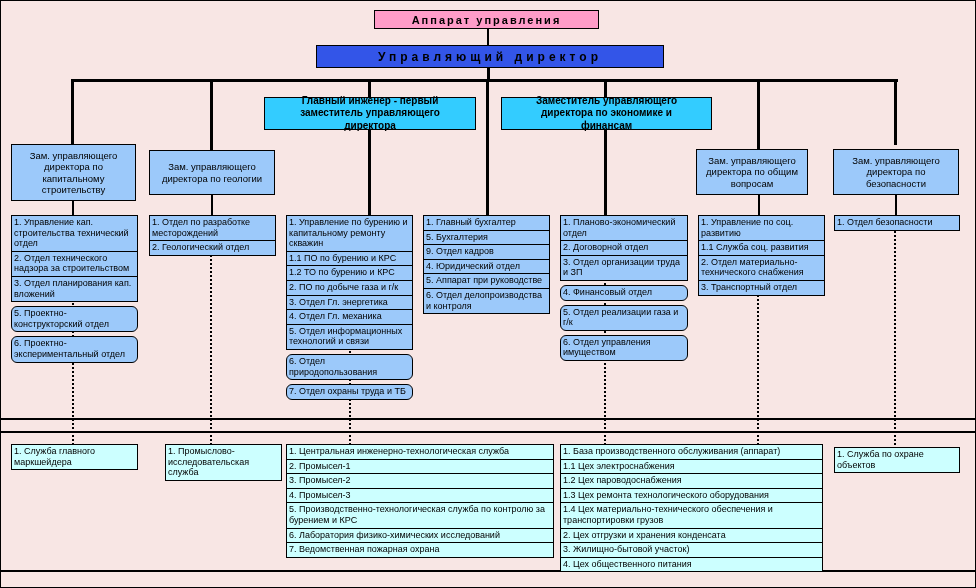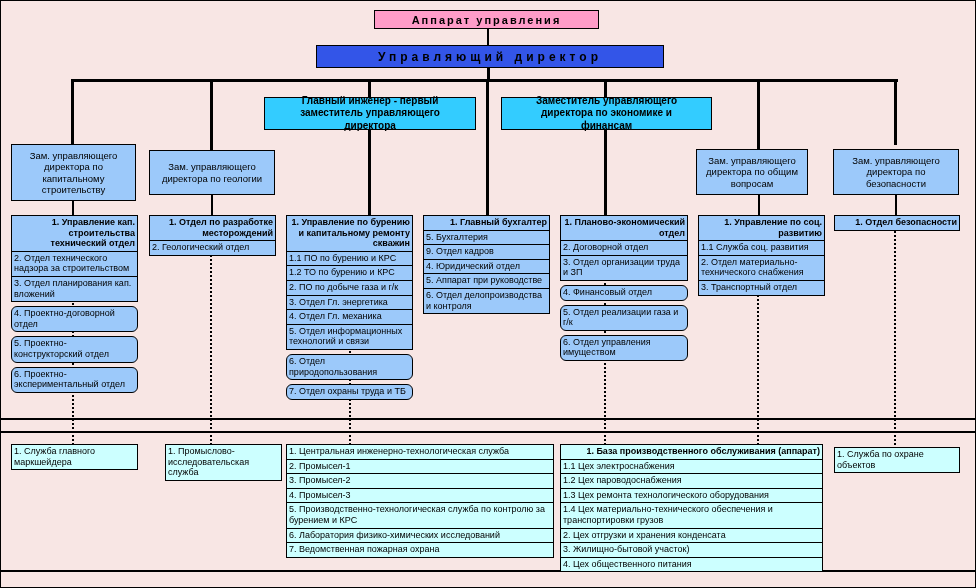--- a/index.html
+++ b/index.html
@@ -14,21 +14,21 @@
     color:#000;
     overflow:hidden;
   }
   .bx { position:absolute; border:1px solid #000; display:flex; align-items:center; justify-content:center; text-align:center; z-index:3; }
   .apparatus { background:#ff9cc8; font-weight:bold; font-size:11px; letter-spacing:2px; }
   .director  { background:#3355e8; font-weight:bold; font-size:12px; letter-spacing:4px; }
   .exec { background:#33ccff; font-weight:bold; font-size:10px; line-height:1.25; padding:14px; }
   .dep  { background:#9cc9fa; font-size:9.5px; line-height:1.2; padding:2px; }
   .col  { position:absolute; z-index:2; }
   .cell { background:#9cc9fa; border:1px solid #000; margin-top:-1px; padding:1px 2px 2px; font-size:9px; line-height:1.18; text-align:left; }
-  .cell.b   { font-weight:bold;text-align:right; }
+  .cell.b   { font-weight:normal; }
   .cell.gap { margin-top:4px;border-radius:6px; }
   .bcell { background:#ccffff; }
   .line { position:absolute; background:#000; z-index:1; }
   .dash { position:absolute; width:0; border-left:2px dotted #000; z-index:0; }
 </style>
 </head>
 <body>
 
 <div class="canvas">
 
@@ -85,21 +85,20 @@
     <span>Зам. управляющего директора по общим вопросам</span>
   </div>
   <div class="bx dep" style="left:832px;top:148px;width:126px;height:46px">
     <span>Зам. управляющего директора по безопасности</span>
   </div>
 
   <div class="col" style="left:10px;top:215px;width:127px">
     <div class="cell b">1. Управление кап. строительства технический отдел</div>
     <div class="cell">2. Отдел технического надзора за строительством</div>
     <div class="cell">3. Отдел планирования кап. вложений</div>
-    <div class="cell gap">4. Проектно-договорной отдел</div>
     <div class="cell gap">5. Проектно-конструкторский отдел</div>
     <div class="cell gap">6. Проектно-экспериментальный отдел</div>
   </div>
 
   <div class="col" style="left:148px;top:215px;width:127px">
     <div class="cell b">1. Отдел по разработке месторождений</div>
     <div class="cell">2. Геологический отдел</div>
   </div>
 
   <div class="col" style="left:285px;top:215px;width:127px">

